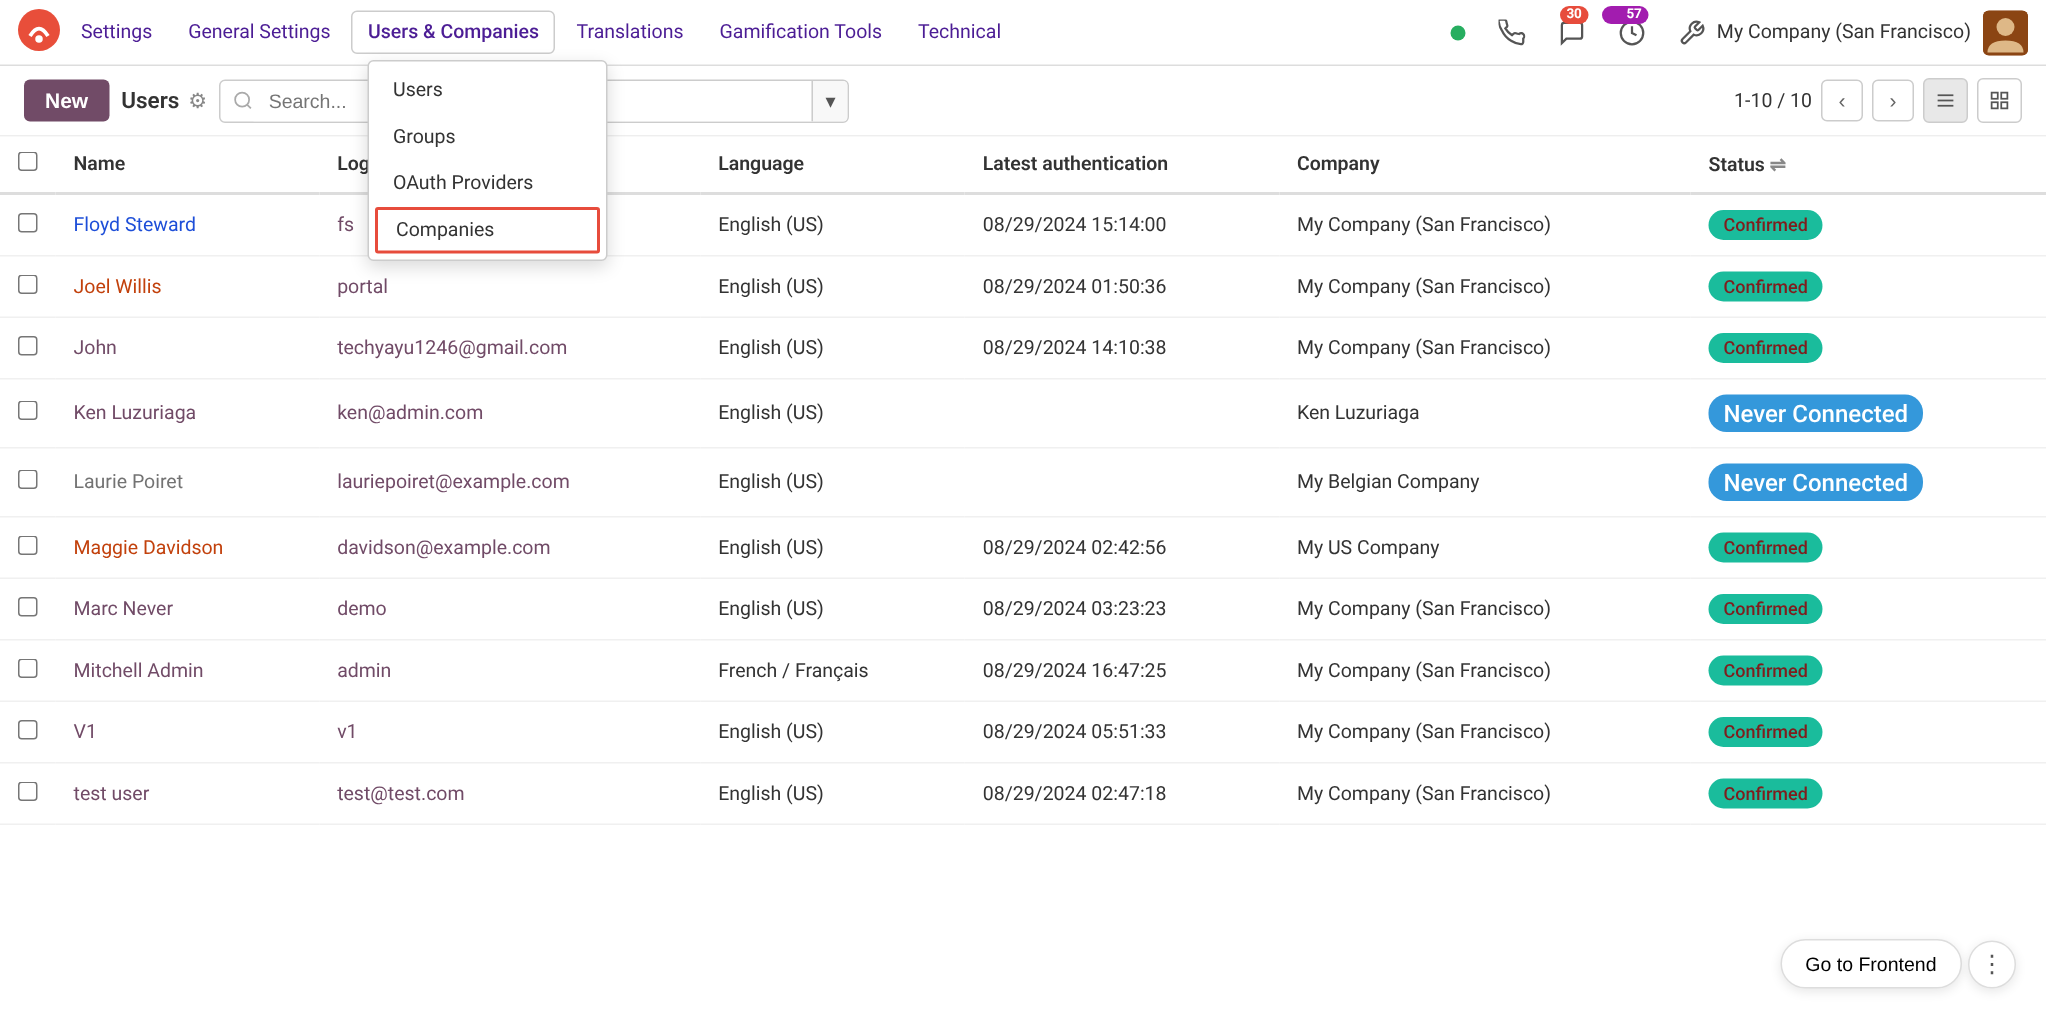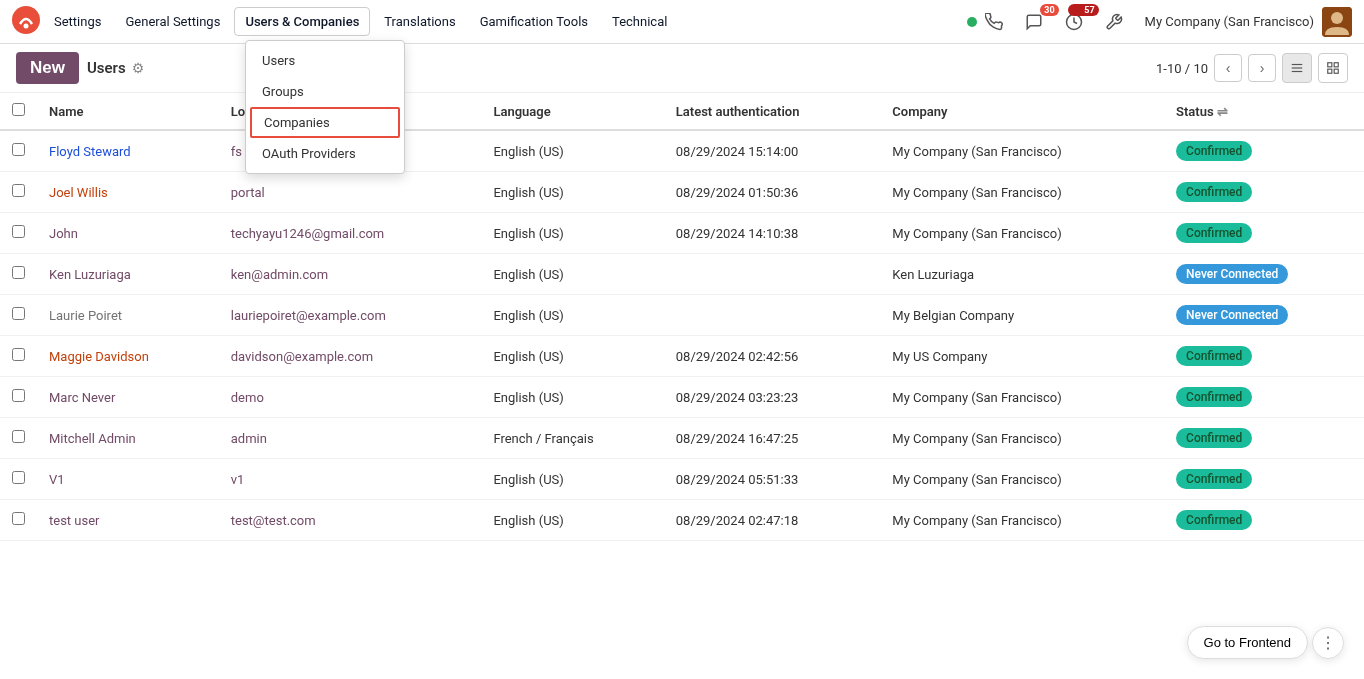--- a/index.html
+++ b/index.html
@@ -15,40 +15,40 @@
       padding: 0 12px;
       gap: 4px;
       position: relative;
       z-index: 100;
     }
     .nav-item {
       padding: 6px 10px;
       border-radius: 4px;
       cursor: pointer;
       font-size: 13px;
-      color: #0f172a;
+      color: #4c1d95;
       white-space: nowrap;
     }
     .nav-item.active {
       background: #fff;
       border: 1px solid #ccc;
       font-weight: 500;
     }
     .navbar-right {
       margin-left: auto;
       display: flex;
       align-items: center;
       gap: 8px;
     }
     .nav-icon-btn {
       position: relative;
       cursor: pointer;
       display: flex;
       align-items: center;
-      justify-content: flex-start;
+      justify-content: flex-end;
       width: 32px; height: 32px;
       border-radius: 4px;
     }
     .badge {
       position: absolute;
       top: -2px; right: -2px;
       background: #e74c3c;
       color: #fff;
       font-size: 9px;
       font-weight: bold;
@@ -83,21 +83,21 @@
       border-bottom: 1px solid #eee;
       gap: 8px;
       background: #fff;
     }
     .btn-new {
       background: #714B67;
       color: #fff;
       border: none;
       border-radius: 4px;
       padding: 6px 14px;
-      font-size: 17px;
+      font-size: 14px;
       font-weight: 600;
       cursor: pointer;
     }
     .page-title-wrap {
       display: flex;
       align-items: center;
       gap: 6px;
     }
     .page-title {
       font-size: 15px;
@@ -187,34 +187,34 @@
       border-bottom: 1px solid #f0f0f0;
       font-size: 13px;
       color: #333;
     }
     .checkbox-col { width: 36px; }
     input[type="checkbox"] { cursor: pointer; }
 
     
     .badge-confirmed {
       background: #1abc9c;
-      color: #14532d;
+      color: #7f1d1d;
       border-radius: 12px;
       padding: 3px 10px;
       font-size: 12px;
       font-weight: 500;
       white-space: nowrap;
       display: inline-block;
     }
     .badge-never {
       background: #3498db;
       color: #fff;
       border-radius: 12px;
       padding: 3px 10px;
-      font-size: 12px;
+      font-size: 16px;
       font-weight: 500;
       white-space: nowrap;
       display: inline-block;
     }
 
     
     .login-link { color: #714B67; }
     .dropdown-menu {
       position: absolute;
       top: 40px;
@@ -304,21 +304,21 @@
       <svg width="18" height="18" viewBox="0 0 24 24" fill="none" stroke="#555" stroke-width="2">
         <path d="M21 15a2 2 0 01-2 2H7l-4 4V5a2 2 0 012-2h14a2 2 0 012 2z"></path>
       </svg>
       <span class="badge">30</span>
     </div>
     <div class="nav-icon-btn">
       <svg width="18" height="18" viewBox="0 0 24 24" fill="none" stroke="#555" stroke-width="2">
         <circle cx="12" cy="12" r="10"></circle>
         <polyline points="12 6 12 12 16 14"></polyline>
       </svg>
-      <span class="badge" style="background:#b91c1c;padding-left:16px;">57</span>
+      <span class="badge" style="background:#a21caf;padding-left:16px;">57</span>
     </div>
     <div class="nav-icon-btn">
       <svg width="18" height="18" viewBox="0 0 24 24" fill="none" stroke="#555" stroke-width="2">
         <path d="M14.7 6.3a1 1 0 000 1.4l1.6 1.6a1 1 0 001.4 0l3.77-3.77a6 6 0 01-7.94 7.94l-6.91 6.91a2.12 2.12 0 01-3-3l6.91-6.91a6 6 0 017.94-7.94l-3.76 3.76z"></path>
       </svg>
     </div>
     <span class="company-label">My Company (San Francisco)</span>
     <div class="avatar">
       <svg width="30" height="30" viewBox="0 0 30 30">
         <rect width="30" height="30" fill="#8B4513"></rect>
@@ -329,20 +329,28 @@
   </div>
 </div>
 
 <div class="page-header">
   <button class="btn-new">New</button>
   <div class="page-title-wrap">
     <span class="page-title">Users</span>
     <span class="gear-icon">⚙</span>
   </div>
 
+  <div class="search-wrap">
+    <svg width="14" height="14" viewBox="0 0 24 24" fill="none" stroke="#aaa" stroke-width="2" style="margin-left:8px; flex-shrink:0;">
+      <circle cx="11" cy="11" r="8"></circle>
+        <line x1="21" y1="21" x2="16.65" y2="16.65"></line>
+    </svg>
+    <input type="text" class="search-input" placeholder="Search..." style="">
+    <button class="search-dropdown-btn">▾</button>
+  </div>
 
   <div class="pagination-wrap">
     <span>1-10 / 10</span>
     <button class="pag-btn">‹</button>
     <button class="pag-btn">›</button>
     <button class="view-btn active">
       <svg width="14" height="14" viewBox="0 0 24 24" fill="none" stroke="#555" stroke-width="2">
         <line x1="3" y1="6" x2="21" y2="6"></line>
           <line x1="3" y1="12" x2="21" y2="12"></line>
           <line x1="3" y1="18" x2="21" y2="18"></line>
@@ -355,22 +363,22 @@
           <rect x="3" y="14" width="7" height="7"></rect>
           <rect x="14" y="14" width="7" height="7"></rect>
       </svg>
     </button>
   </div>
 </div>
 
 <div class="dropdown-menu">
   <div class="dropdown-item">Users</div>
   <div class="dropdown-item">Groups</div>
+  <div class="dropdown-item">OAuth Providers</div>
   <div class="dropdown-item highlighted">Companies</div>
-  <div class="dropdown-item">OAuth Providers</div>
 </div>
 
 <div class="table-wrap">
   <table>
     <thead>
       <tr>
         <th class="checkbox-col">
           <input type="checkbox" style="">
         </th>
         <th>Name</th>

